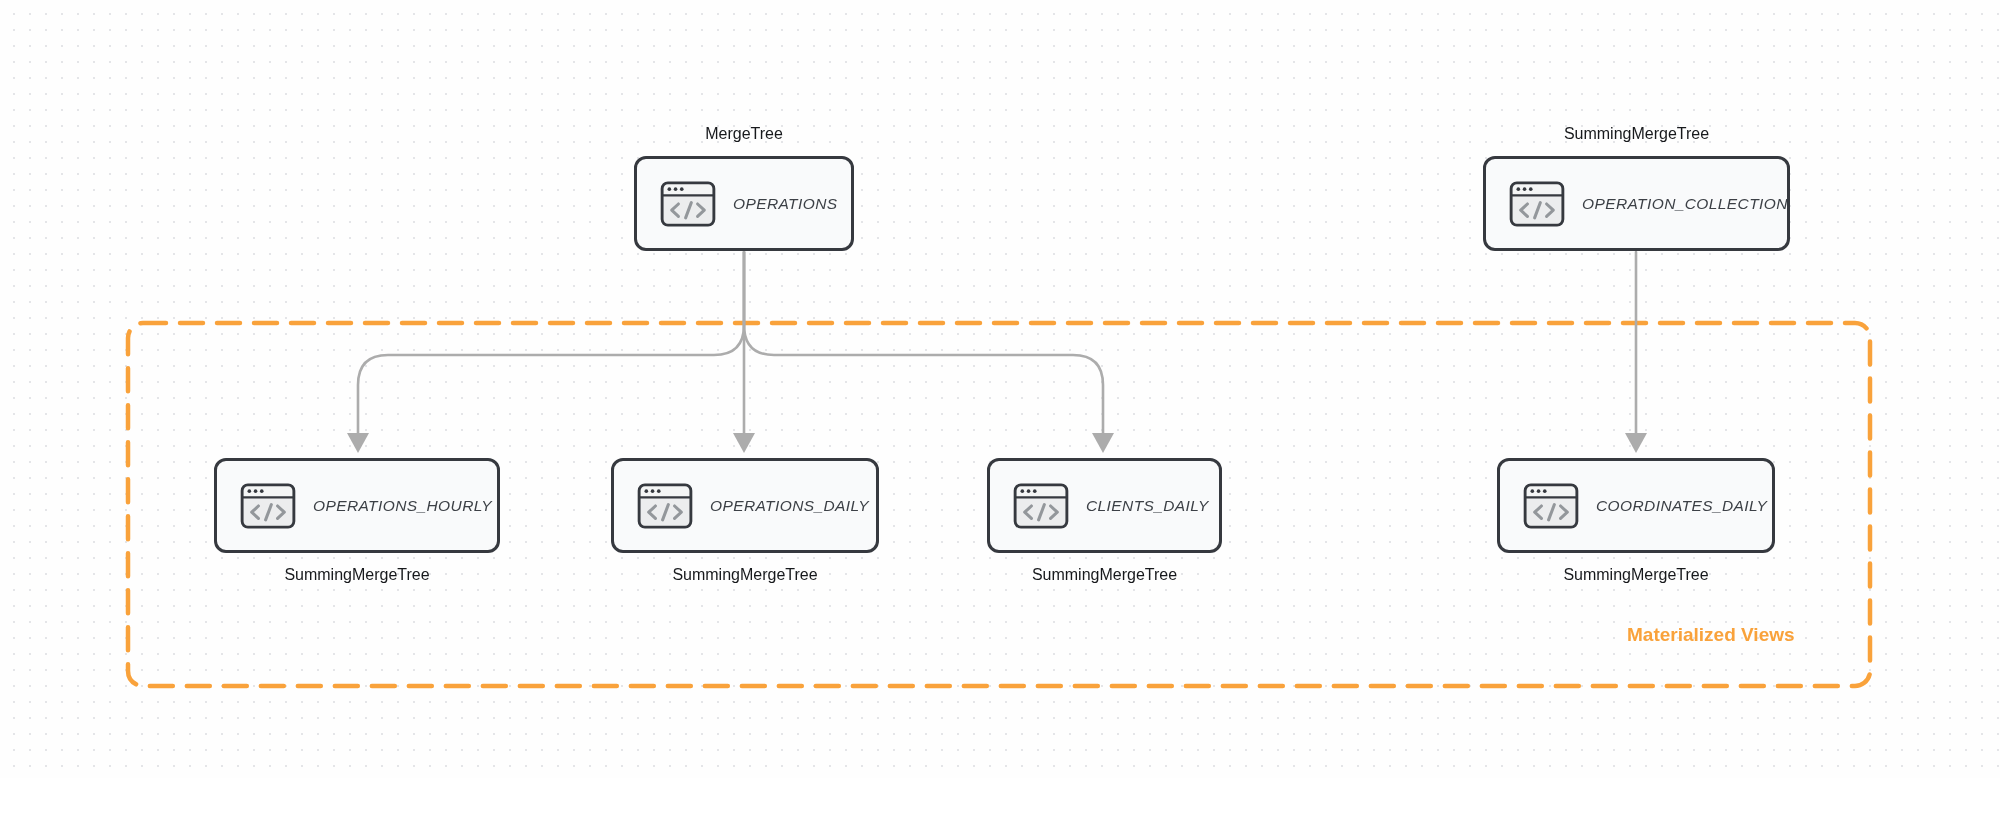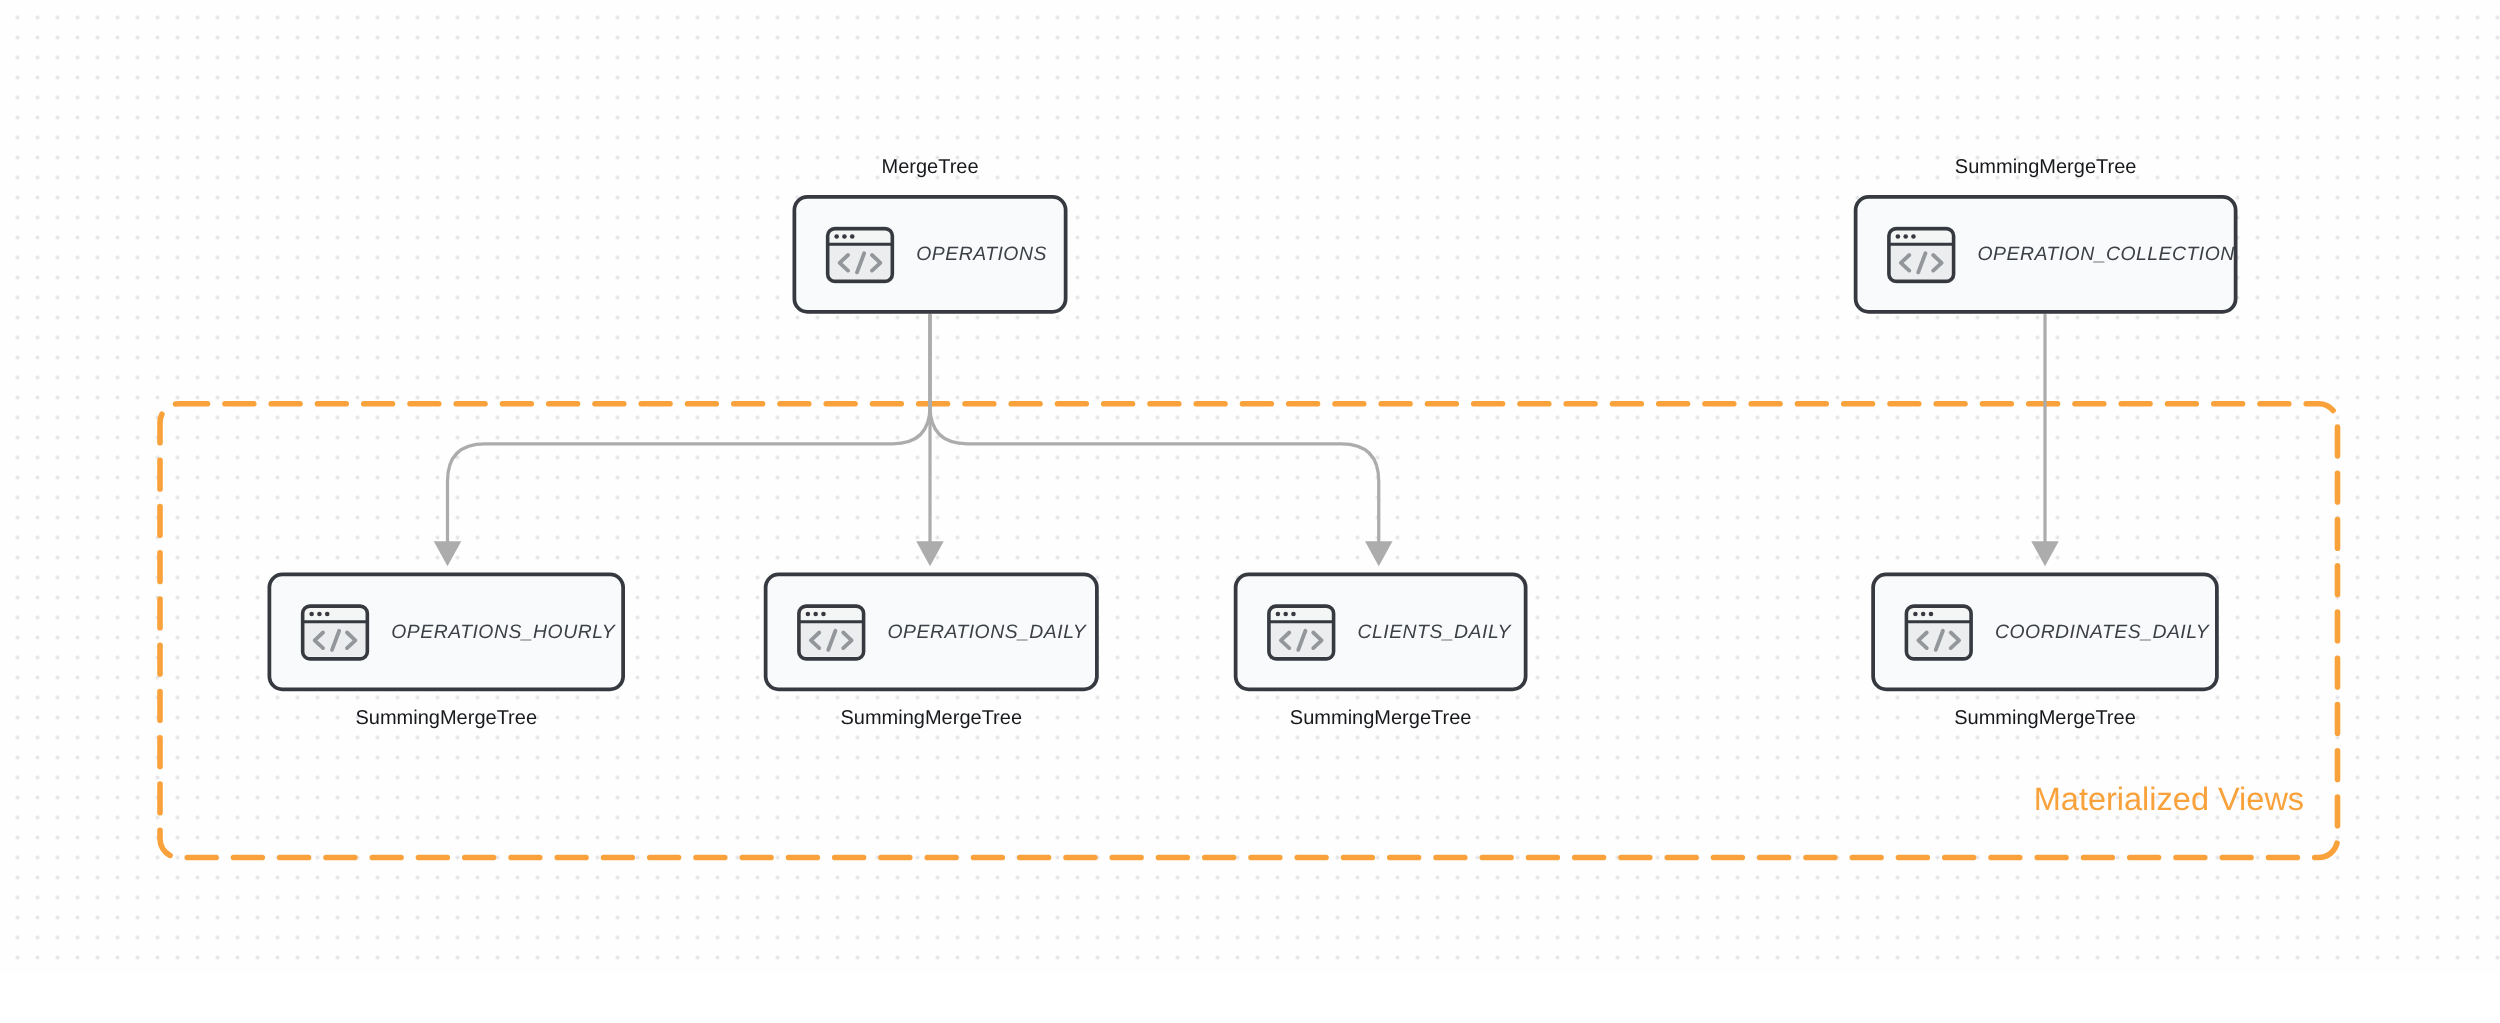--- a/index.html
+++ b/index.html
@@ -80,22 +80,22 @@
   .icon-body{fill:#F4F5F5;}
   .icon-band{fill:#ECEDEE;}
   .icon-frame{fill:none;stroke:var(--node-border);stroke-width:3;}
   .icon-line{stroke:var(--node-border);stroke-width:2.6;}
   .icon-dot{fill:var(--node-border);}
   .icon-glyph{fill:none;stroke:#93979B;stroke-width:3.2;stroke-linecap:round;stroke-linejoin:round;}
 
   .group-label{
     position:absolute;
     left:1627px;top:624px;
-    font-size:26px;
-    font-weight:400;
+    font-size:19px;
+    font-weight:700;
     color:var(--orange);
     white-space:nowrap;
     z-index:2;
     text-align:right;
   }
 </style>
 </head>
 <body>
 
 <div class="canvas">

